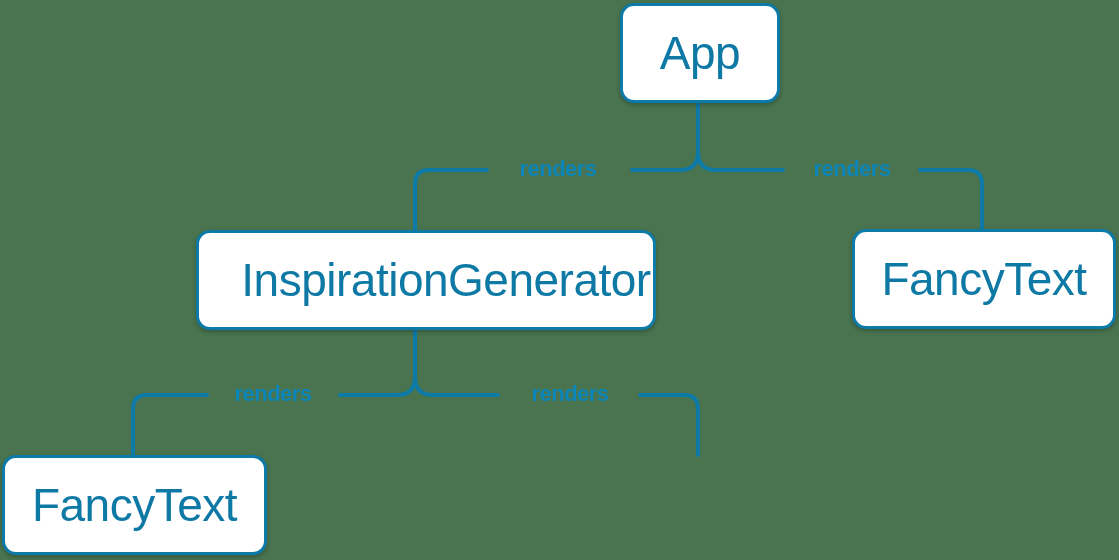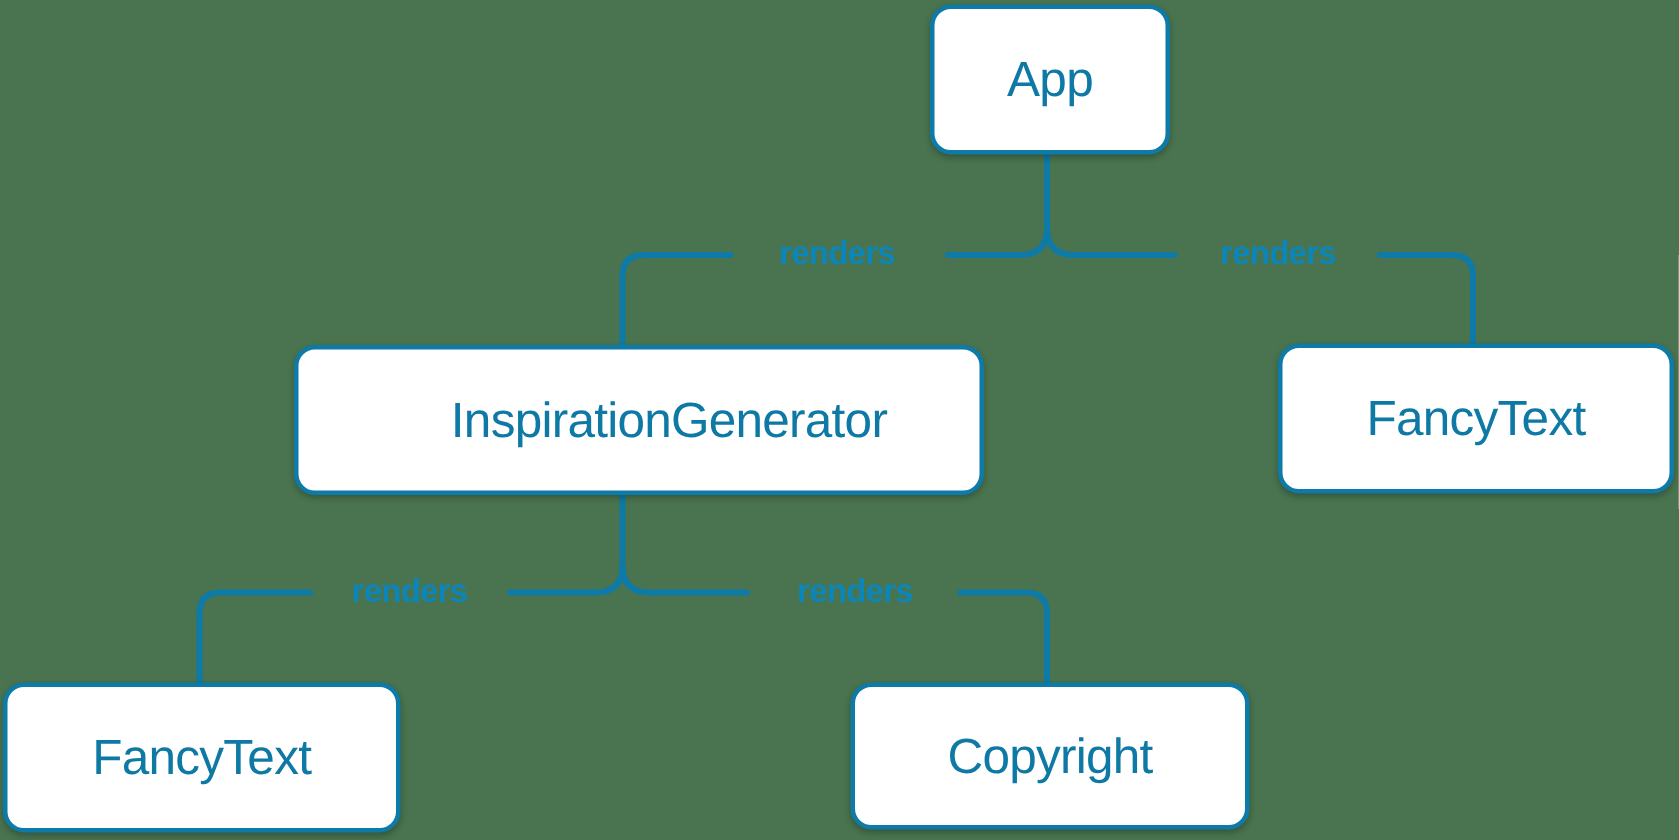--- a/index.html
+++ b/index.html
@@ -22,21 +22,21 @@
   .node {
     position: absolute;
     background: #ffffff;
     border: 3px solid #0d7aa7;
     border-radius: 14px;
     box-sizing: border-box;
     display: flex;
     align-items: center;
     justify-content: center;
     color: #0e79a4;
-    font-size: 33px;
+    font-size: 46px;
     font-weight: 500;
     letter-spacing: -0.5px;
     box-shadow: 0 2px 4px rgba(0, 0, 0, 0.25);
     white-space: nowrap;
   }
   .edge-label {
     position: absolute;
     transform: translate(-50%, -50%);
     color: #0c86b8;
     font-size: 22px;
@@ -71,15 +71,14 @@
   <span class="edge-label" style="left:570px; top:394px;">renders</span>
 
   <div class="node" style="left:620px; top:3px; width:160px; height:100px;">App</div>
 
   <div class="node" style="left:196px; top:230px; width:460px; height:100px;padding-left:40px;">InspirationGenerator</div>
 
   <div class="node" style="left:852px; top:229px; width:264px; height:100px;">FancyText</div>
 
   <div class="node" style="left:2px; top:455px; width:265px; height:100px;">FancyText</div>
 
-  <div class="node" style="left:567px; top:455px; width:266px; height:98px;">Copyright</div>
 
 </div>
 
 </body></html>

